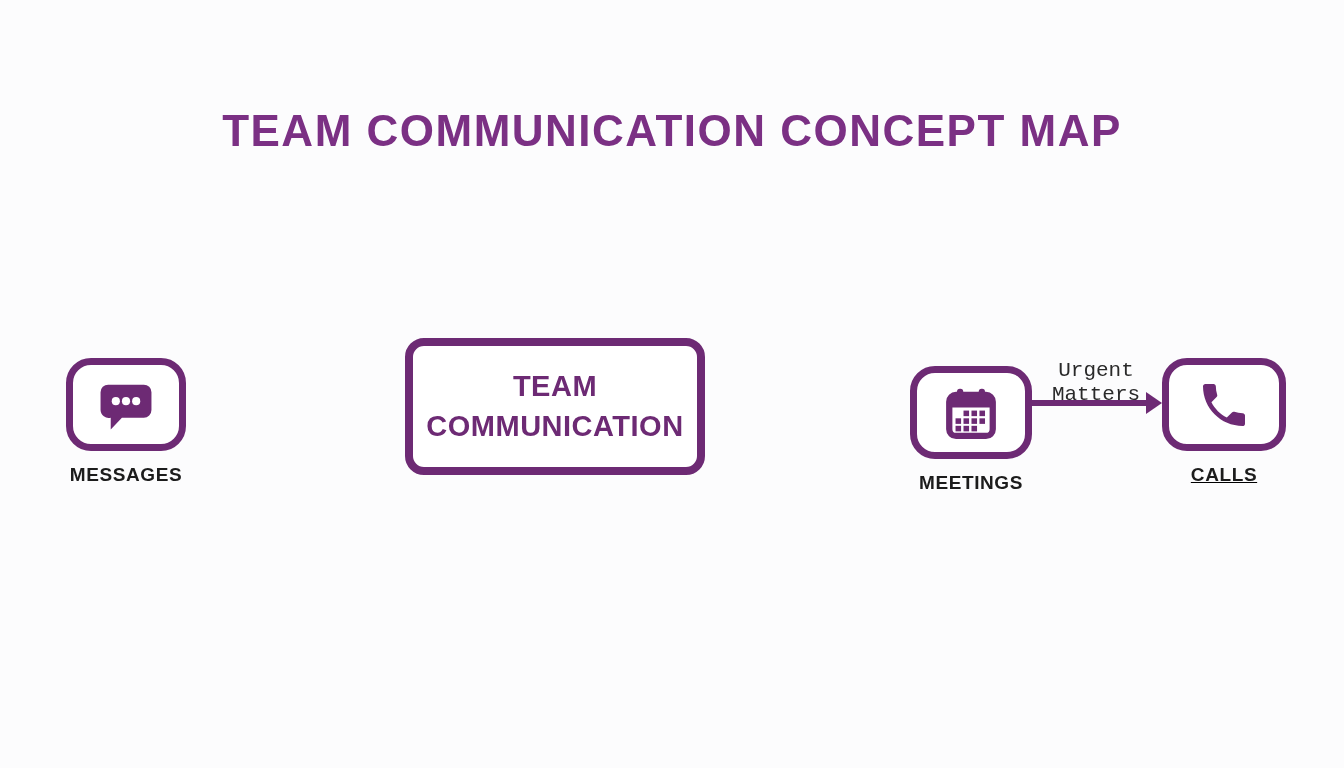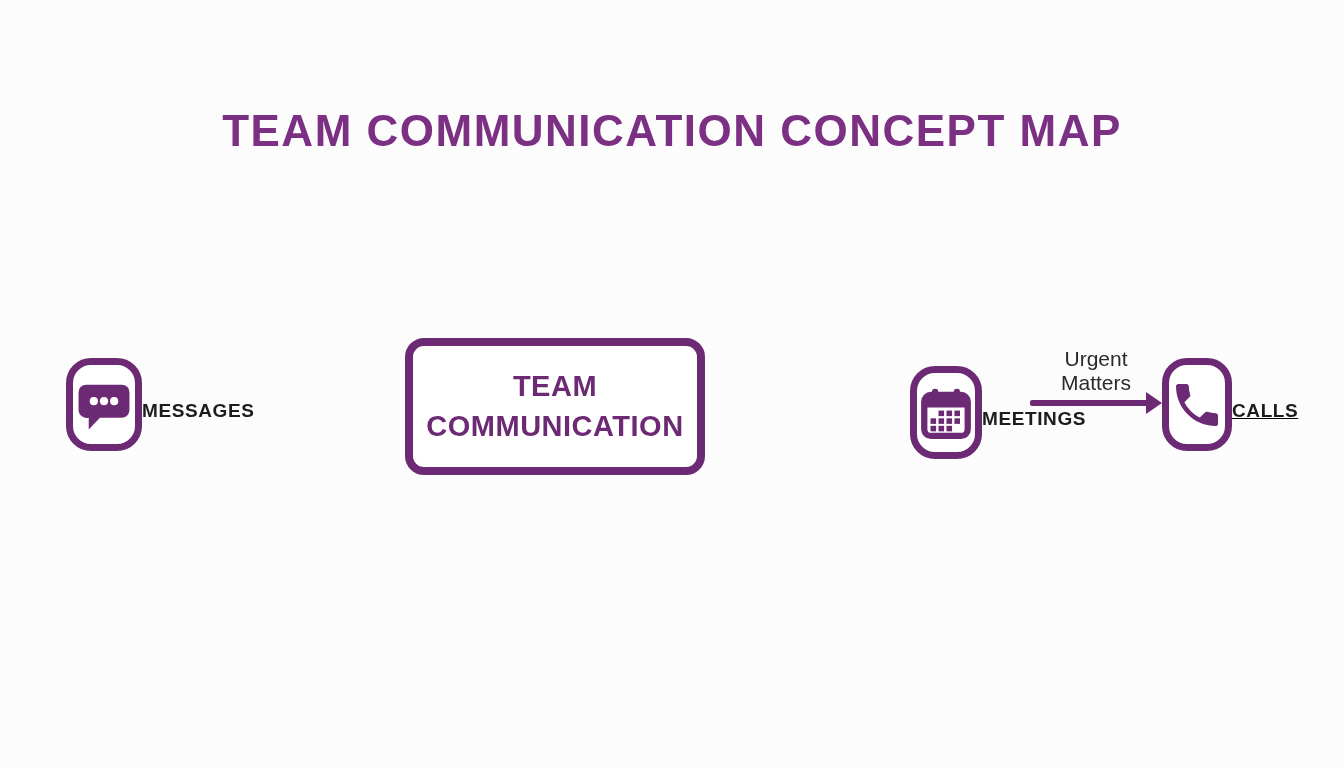--- a/index.html
+++ b/index.html
@@ -15,21 +15,21 @@
     position:relative;width:1344px;height:768px;overflow:hidden;
     background:var(--background);
     font-family:"Liberation Sans",sans-serif;
   }
   .title{
     position:absolute;top:106px;left:0;width:100%;
     text-align:center;font-size:44px;font-weight:700;letter-spacing:1.5px;
     color:var(--title);
   }
   
-  .node{position:absolute;display:flex;flex-direction:row;align-items:center;}
+  .node{position:absolute;display:flex;flex-direction:column;align-items:center;}
   .node-box{
     width:100%;height:93px;background:#ffffff;
     border:7px solid var(--purple);border-radius:25px;
     display:flex;align-items:center;justify-content:center;
   }
   .node-label{
     margin-top:13px;font-size:19px;font-weight:700;letter-spacing:0.6px;
     color:var(--label_text);white-space:nowrap;
   }
   .node-messages{left:66px;top:358px;width:120px;}
@@ -50,22 +50,22 @@
   .edge-line{
     position:absolute;left:0;top:26px;height:6px;
     background:var(--purple);border-radius:2px;
   }
   .edge-head{
     position:absolute;right:0;top:18px;width:0;height:0;
     border-top:11px solid transparent;border-bottom:11px solid transparent;
     border-left:16px solid var(--purple);
   }
   .edge-label{
-    position:absolute;left:0;top:0;width:100%;text-align:center;
-    font-size:21px;line-height:22px;color:var(--edge_text);white-space:nowrap;
+    position:absolute;left:0;top:12px;width:100%;text-align:center;
+    font-size:21px;line-height:22px;color:var(--edge_text);white-space:nowrap;font-family:Liberation Mono, monospace;
   }
   .edge-shares{left:186px;top:374px;width:219px;}
   .edge-shares .edge-line{width:205px;}
   .edge-discusses{left:705px;top:374px;width:203px;}
   .edge-discusses .edge-line{width:189px;}
   .edge-urgent{left:1030px;top:347px;width:132px;height:67px;}
   .edge-urgent .edge-line{top:53px;width:118px;}
   .edge-urgent .edge-head{top:45px;}
   .edge-urgent .edge-label{white-space:normal;line-height:24px;}
   .icon{display:block;}

